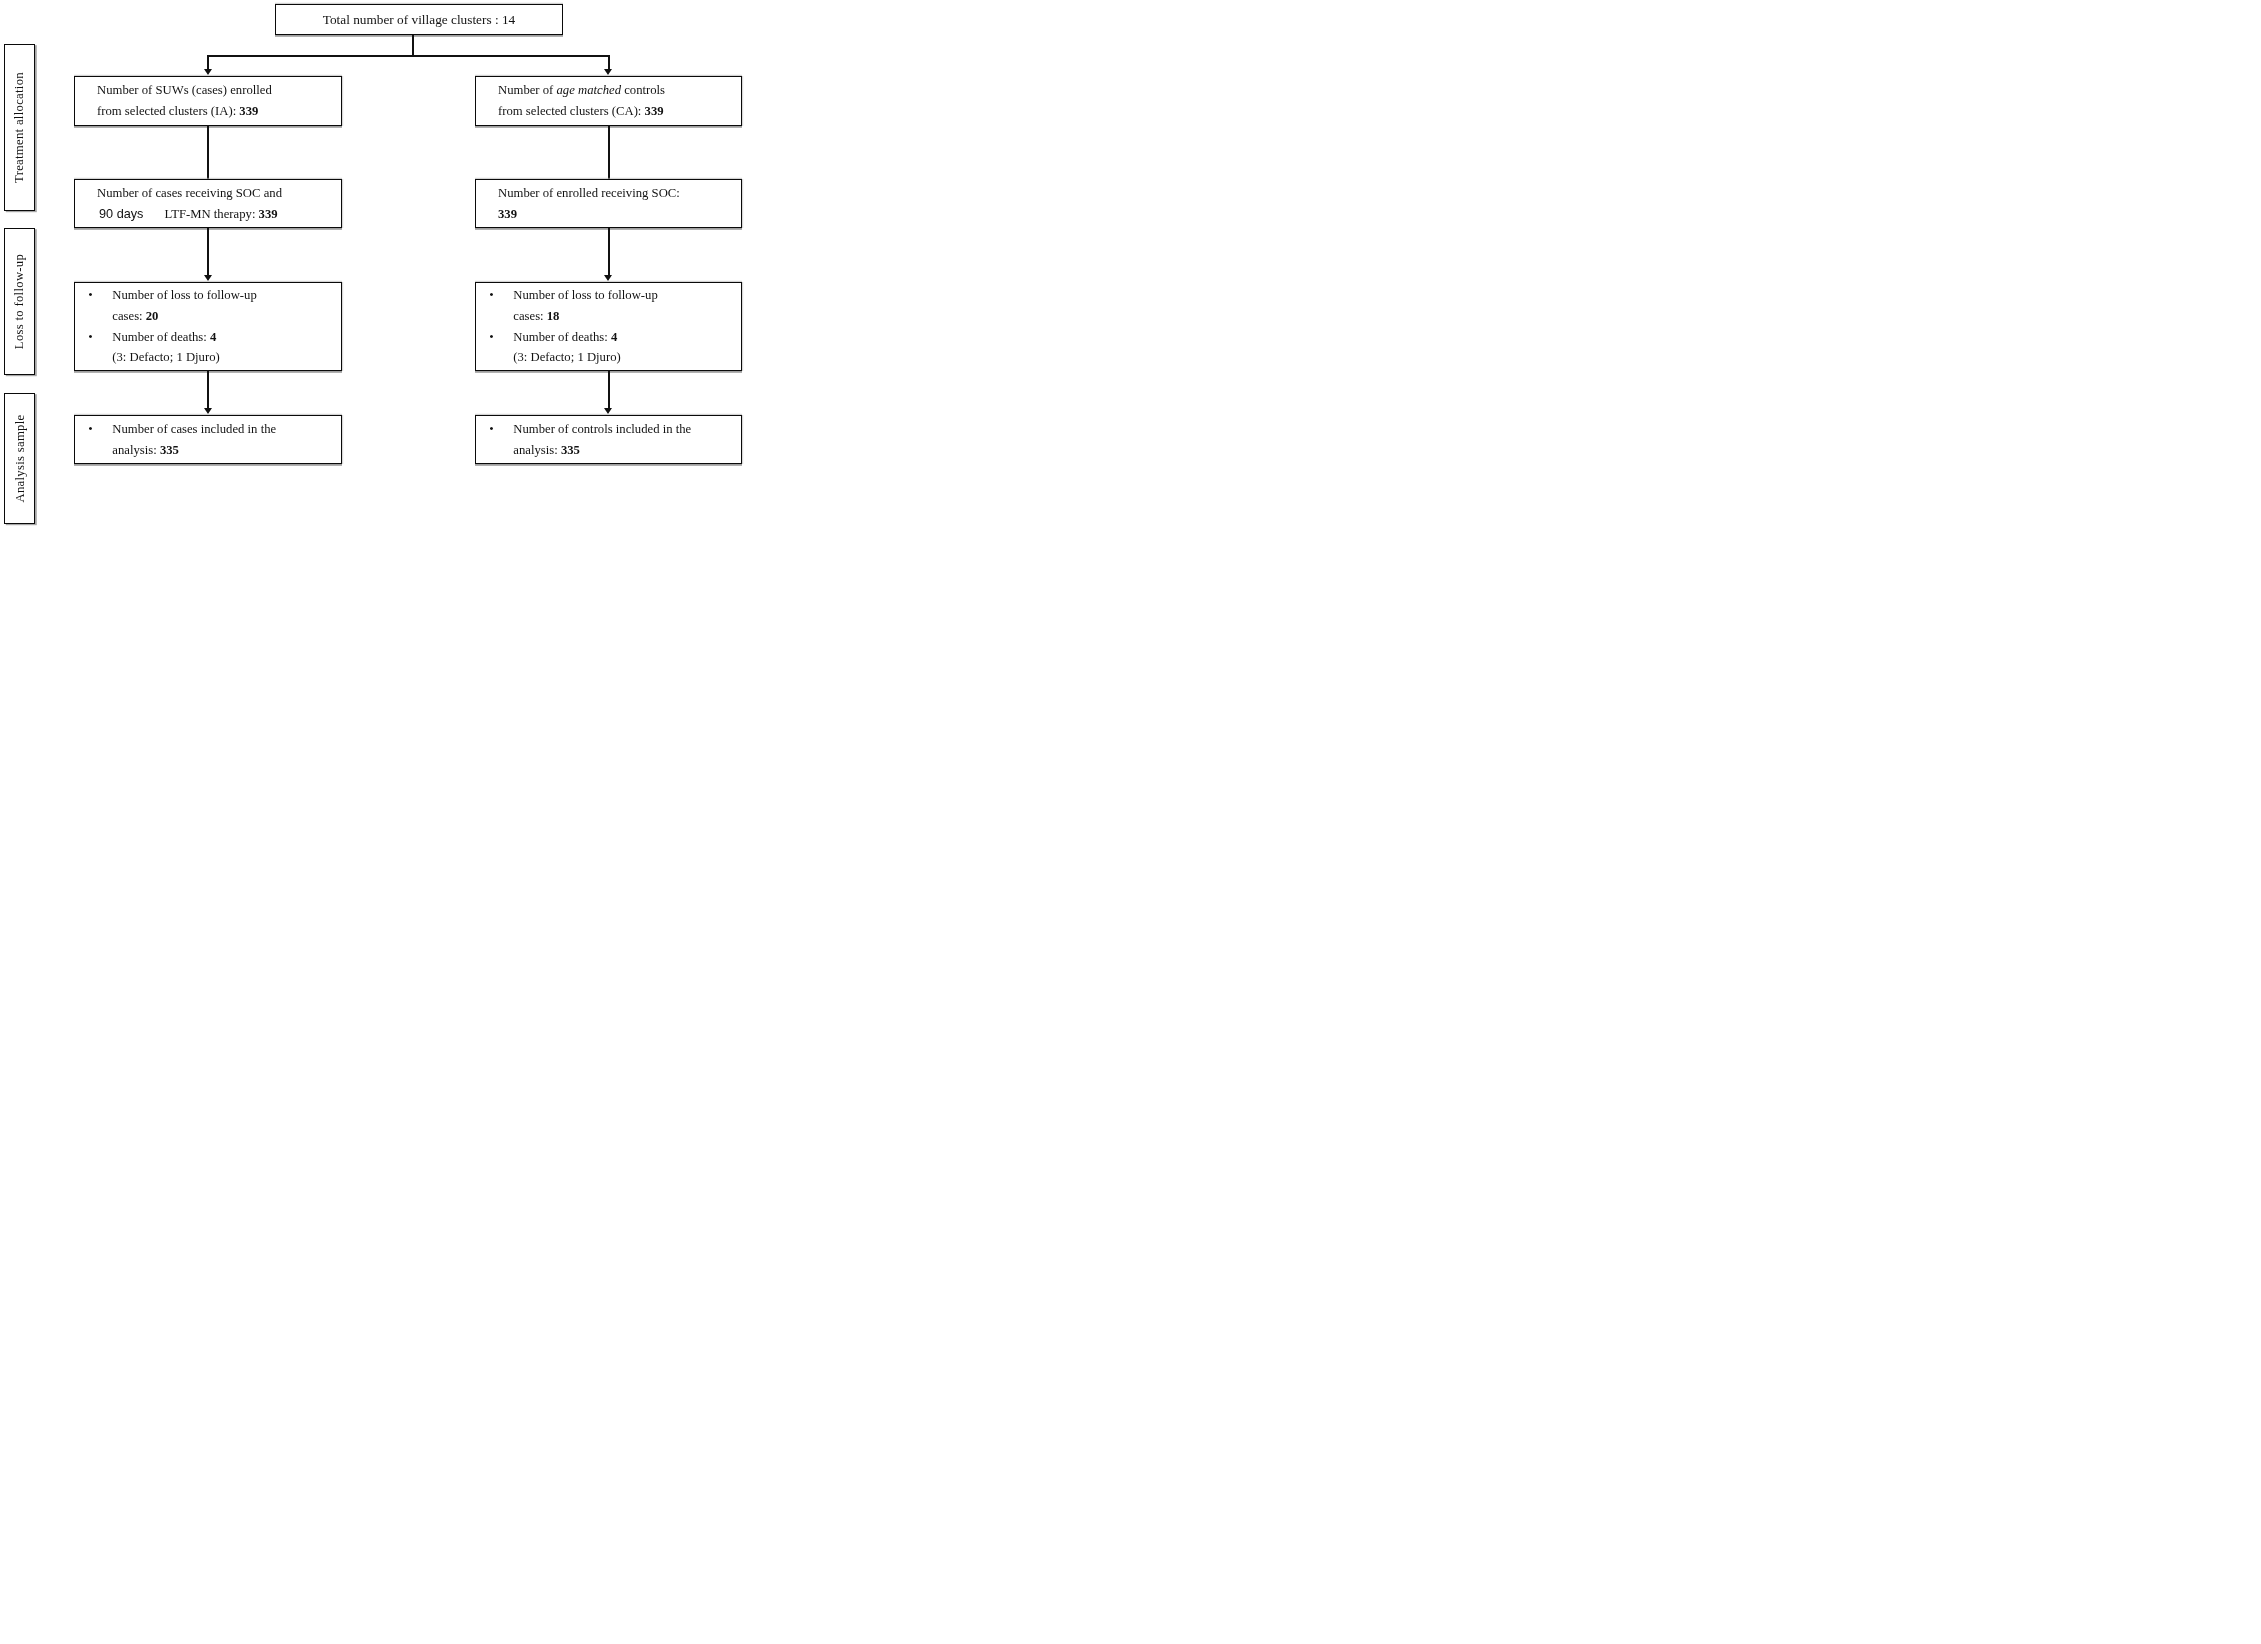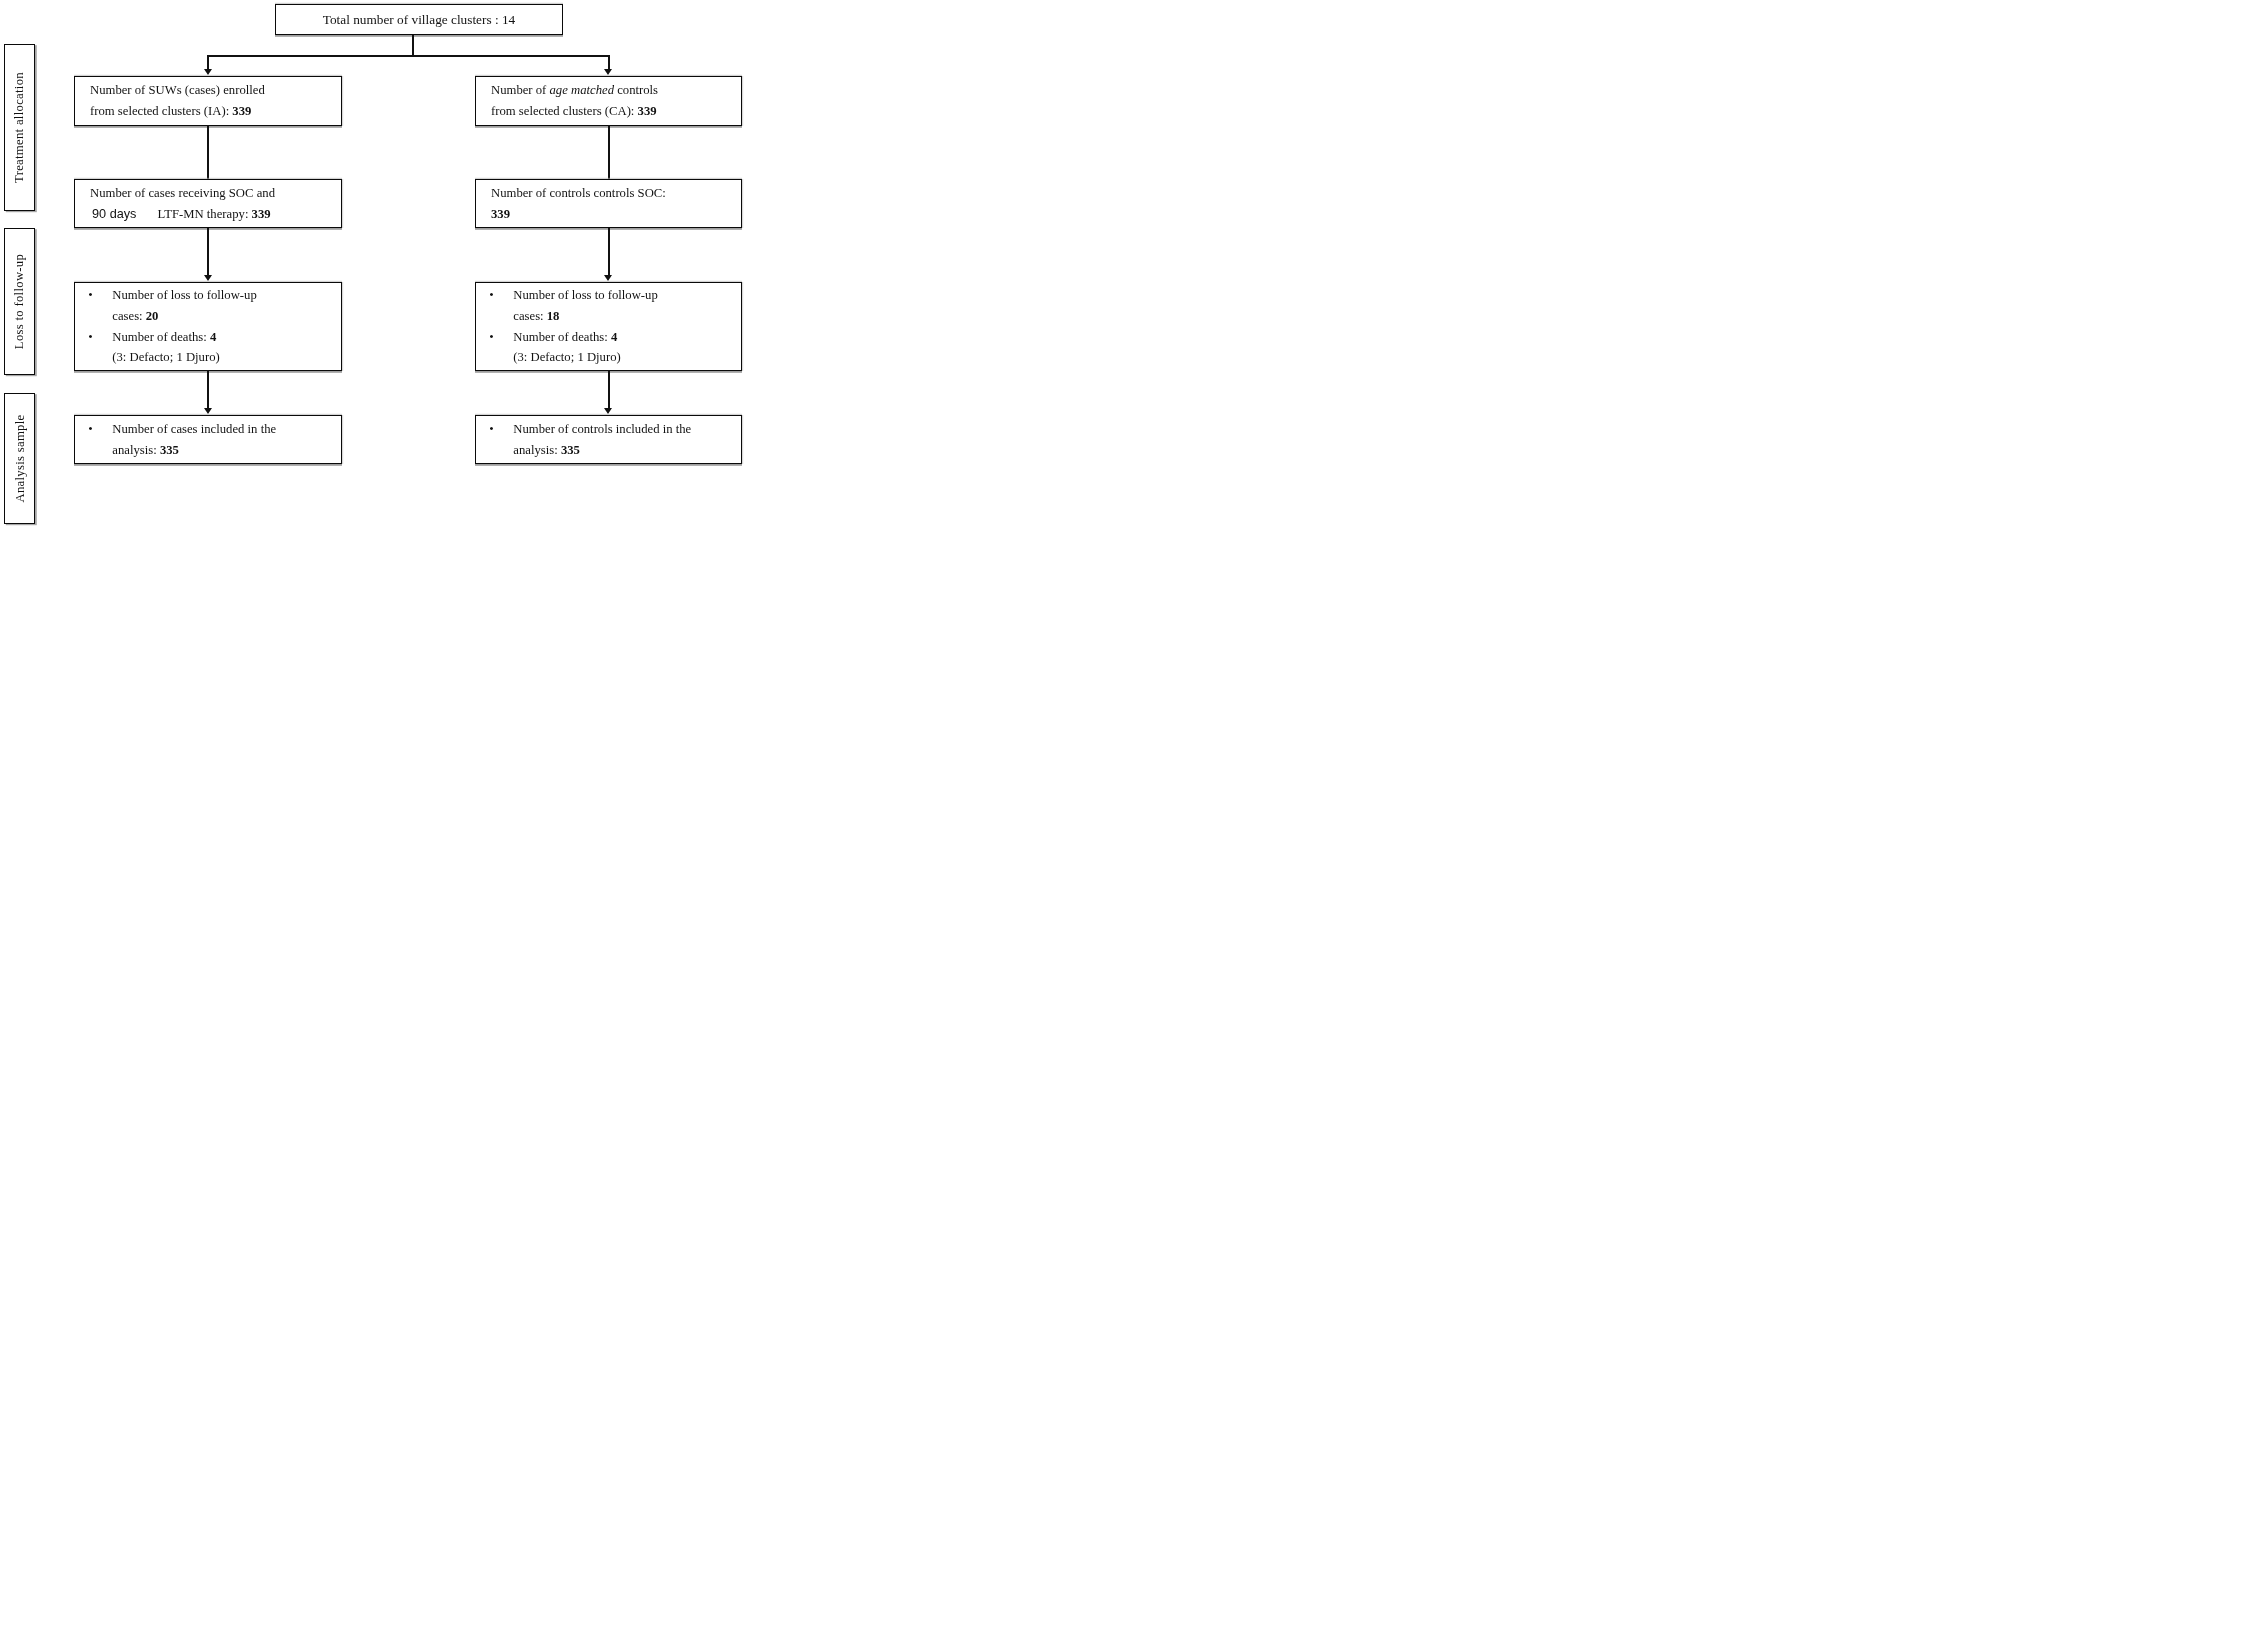--- a/index.html
+++ b/index.html
@@ -44,21 +44,21 @@
     display:flex;align-items:center;justify-content:center;
     font-size:13.3px;
   }
   .conn{position:absolute;background:#111;}
   .arrowhead{
     position:absolute;width:0;height:0;
     border-left:4.8px solid transparent;
     border-right:4.8px solid transparent;
     border-top:6.7px solid #111;
   }
-  .pad{padding-left:15px;padding-right:6px;}
+  .pad{padding-left:22px;padding-right:6px;}
   b{font-weight:bold;}
   i{font-style:italic;margin-top:20px;}
   .sans{font-family:"Liberation Sans", sans-serif;}
   .indent2{margin-left:2px;}
   .gapleft{margin-left:18px;}
   .bullets{padding-left:13.3px;padding-right:4.8px;}
   .bitem{display:flex;}
   .bdot{width:24px;flex:0 0 24px;}
   .bbody{flex:1;}
   .footnote{
@@ -116,21 +116,21 @@
 
   <div class="fbox pad" style="left:74px;top:179px;width:268px;height:49px;">
     <span class="ln">Number of cases receiving SOC and</span>
     <span class="ln indent2">
       <span class="sans">90 days</span>
       <span class="gapleft">LTF-MN therapy:</span>
       <b>339</b>
     </span>
   </div>
   <div class="fbox pad" style="left:475px;top:179px;width:267px;height:49px;">
-    <span class="ln">Number of controls controls SOC:</span>
+    <span class="ln">Number of enrolled receiving SOC:</span>
     <span class="ln">
       <b>339</b>
     </span>
   </div>
 
   <div class="conn" style="left:207px;top:228px;width:1.8px;height:48px;"></div>
   <div class="arrowhead" style="left:204px;top:275px;"></div>
   <div class="conn" style="left:608px;top:228px;width:1.8px;height:48px;"></div>
   <div class="arrowhead" style="left:604px;top:275px;"></div>
 

